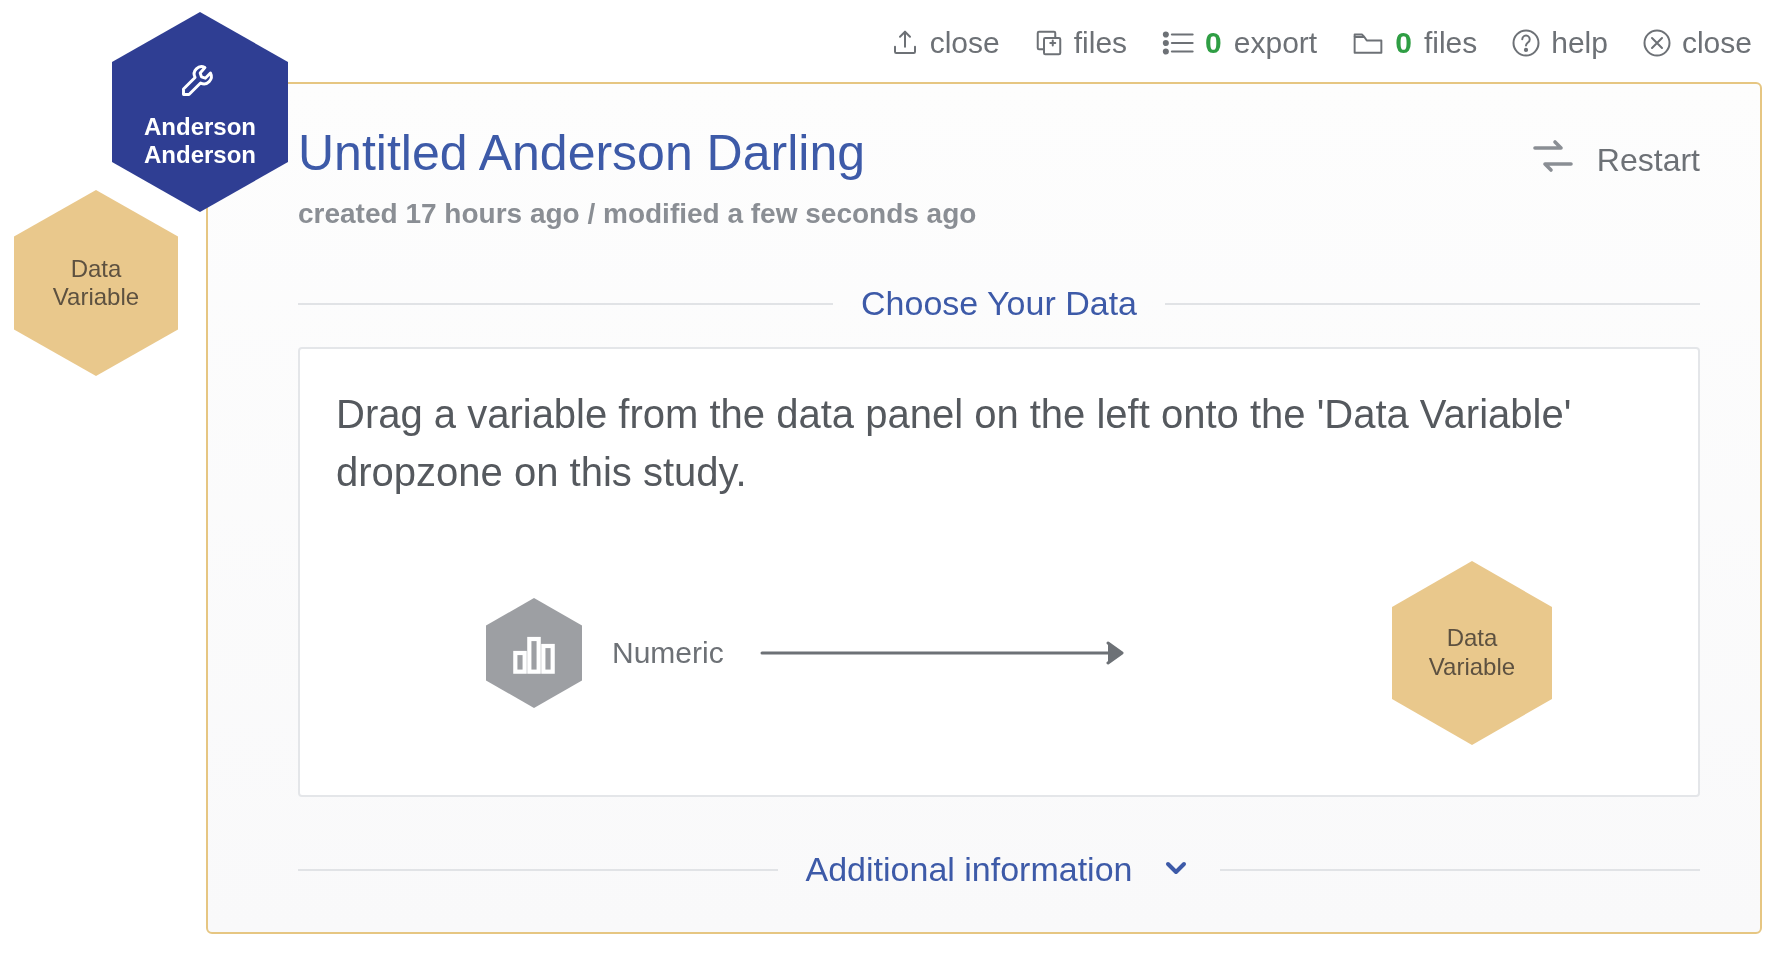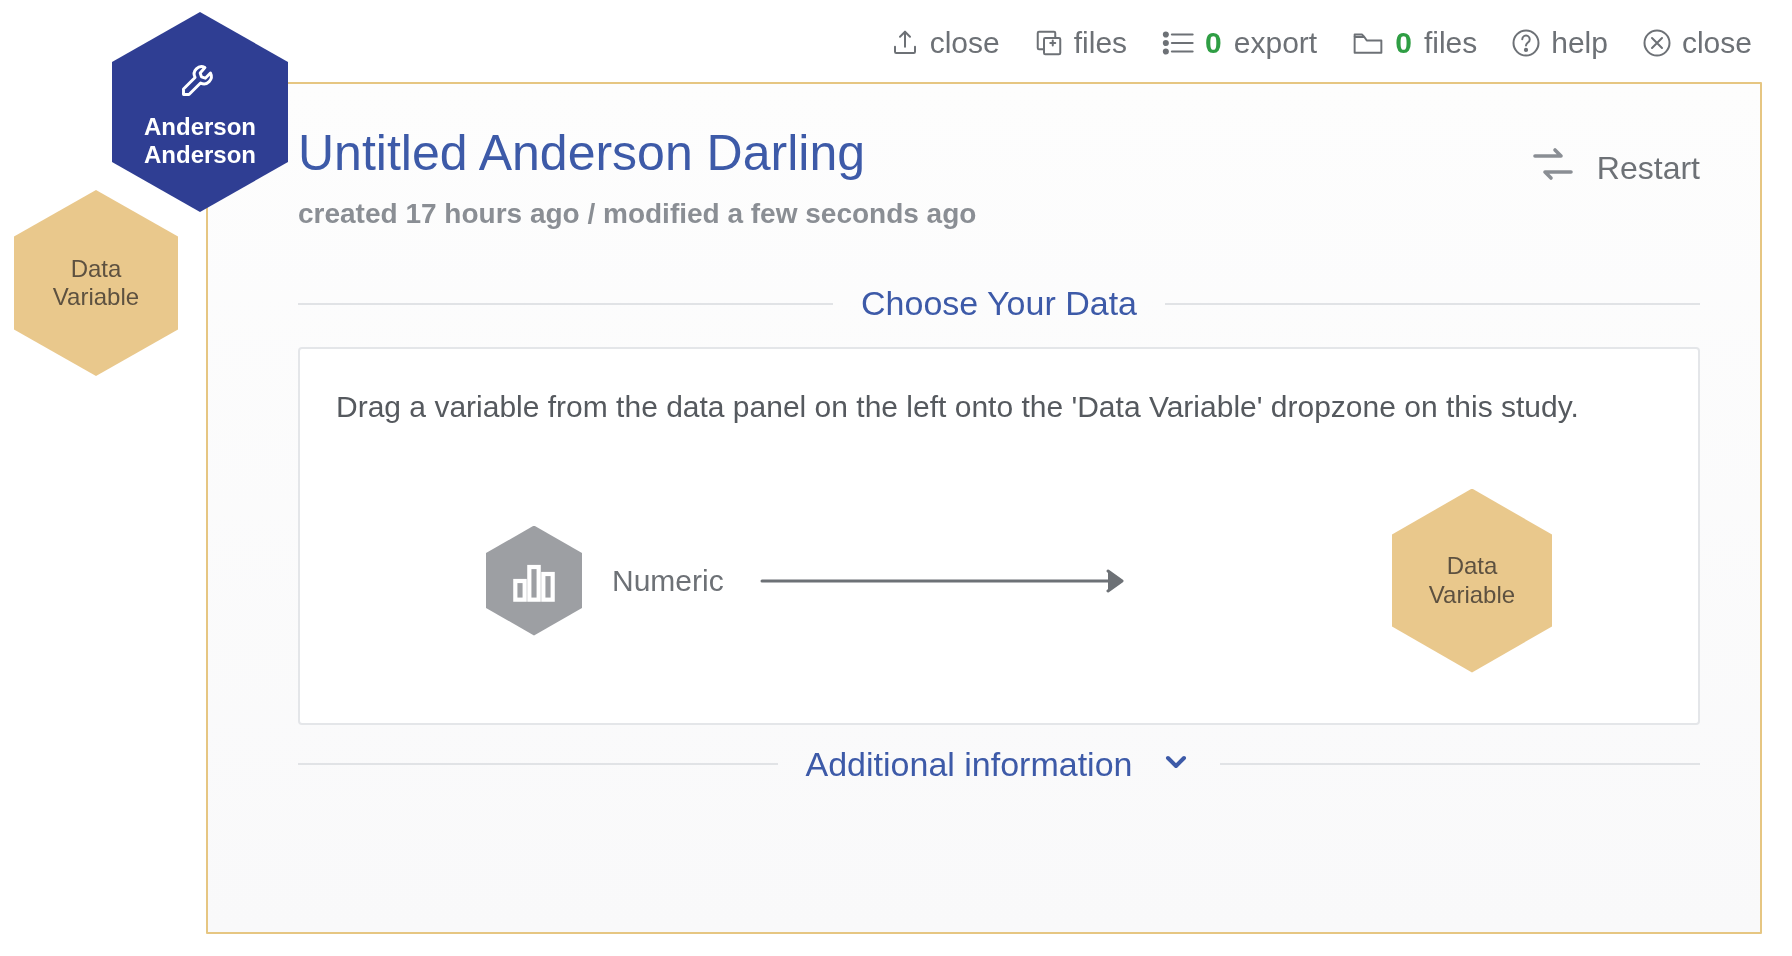--- a/index.html
+++ b/index.html
@@ -22,21 +22,21 @@
   .tb-icon { display: inline-flex; }
 
   
   .panel {
     position: absolute;
     left: 206px;
     top: 82px;
     width: 1556px;
     height: 852px;
     border: 2px solid #e6c682;
-    border-radius: 1px;
+    border-radius: 6px;
     background: linear-gradient(#fdfdfd, #f9f9fa);
     padding: 40px 60px 30px 90px;
   }
 
   
   .hex {
     position: absolute;
     width: 160px;
     height: 184px;
     clip-path: polygon(50% 0%, 100% 25%, 100% 75%, 50% 100%, 0% 75%, 0% 25%);
@@ -52,21 +52,21 @@
   .hex.blue .hex-icon { margin-bottom: 8px; }
   .hex.tan  { background: #e9c88c; color: #5d5140; left: 14px; top: 190px; width: 164px; height: 186px; font-size: 24px; font-weight: 500; z-index: 2; }
 
   
   .title { color: #3d5aa8; font-size: 50px; font-weight: 500; margin-bottom: 16px; }
   .meta  { color: #8a8e94; font-size: 28px; font-weight: bold; }
 
   .restart {
     position: absolute;
     right: 60px;
-    top: 56px;
+    top: 48px;
     display: inline-flex;
     align-items: center;
     gap: 20px;
     font-size: 32px;
     color: #6d7176;
     cursor: pointer;
   }
 
   
   .divider {
@@ -79,21 +79,21 @@
   .divider .line { flex: 1; height: 2px; background: #e1e3e6; }
   .divider .label { color: #3d5aa8; font-size: 34px; font-weight: 500; white-space: nowrap; }
 
   
   .card {
     border: 2px solid #e4e6e9;
     border-radius: 4px;
     background: #fff;
     padding: 36px 36px 50px 36px;
   }
-  .card .instr { font-size: 30px; line-height: 1.45; color: #55595e; margin-bottom: 60px; }
+  .card .instr { font-size: 40px; line-height: 1.45; color: #55595e; margin-bottom: 60px; }
 
   .flow {
     display: flex;
     align-items: center;
     justify-content: space-between;
     padding: 0 110px 0 120px;
     gap: 36px;
   }
   .f-left { display: flex; align-items: center; gap: 30px; padding-left: 30px; }
   .var-hex {
@@ -107,21 +107,21 @@
   .drop-hex {
     width: 160px; height: 184px;
     clip-path: polygon(50% 0%, 100% 25%, 100% 75%, 50% 100%, 0% 75%, 0% 25%);
     background: #e9c88c;
     display: flex; align-items: center; justify-content: center;
     text-align: center;
     color: #5d5140; font-size: 24px; line-height: 1.2;
   }
 
   
-  .divider.bottom { margin-top: 20px; margin-bottom: 0; cursor: pointer; }
+  .divider.bottom { margin-top: 53px; margin-bottom: 0; cursor: pointer; }
   .divider.bottom .chev { color: #3d5aa8; }
 
 </style>
 </head>
 <body>
 
 <div class="canvas">
 
   <div class="toolbar">
     <span class="tb-item">

